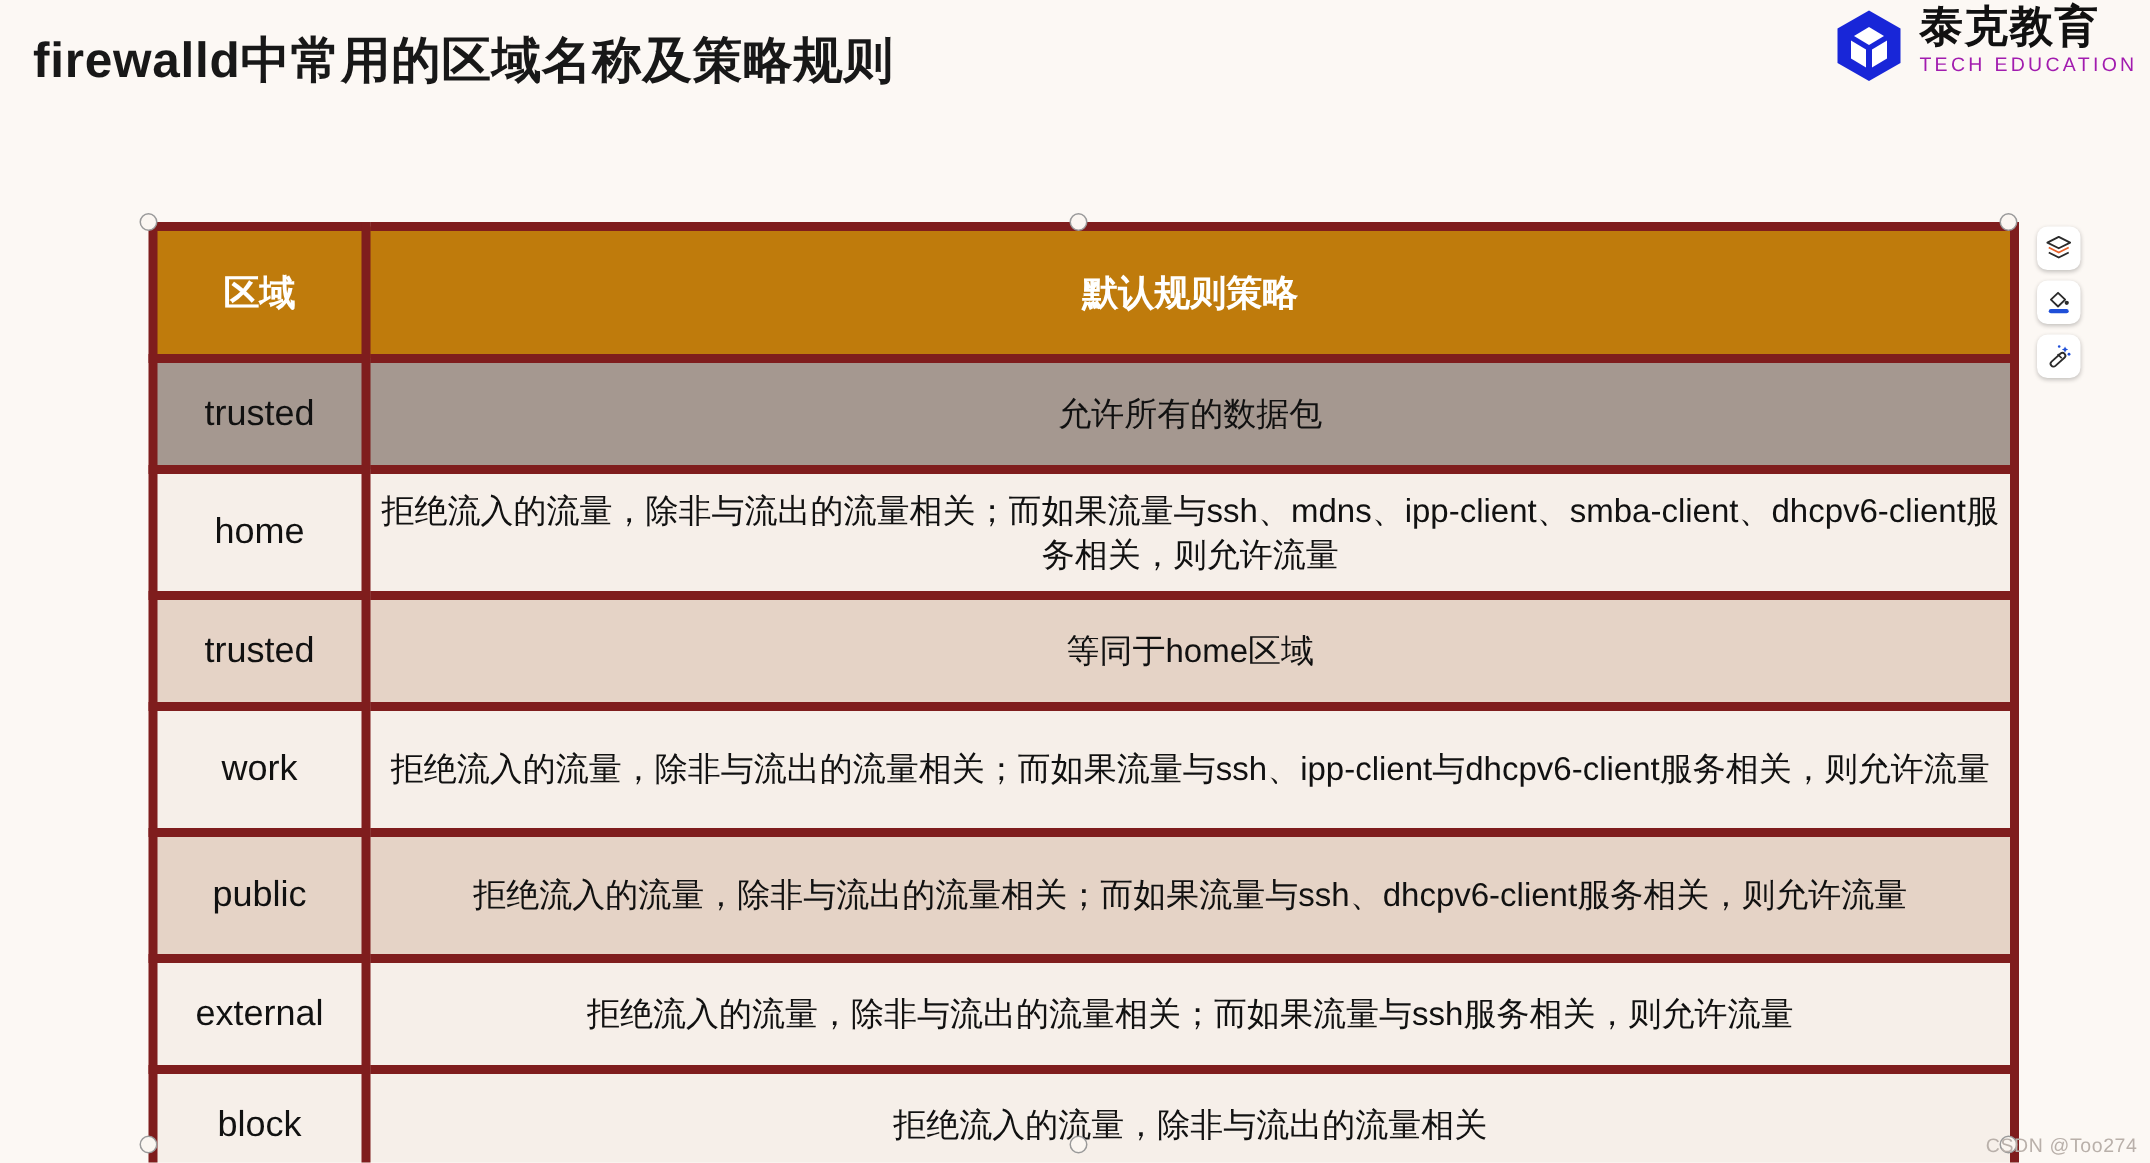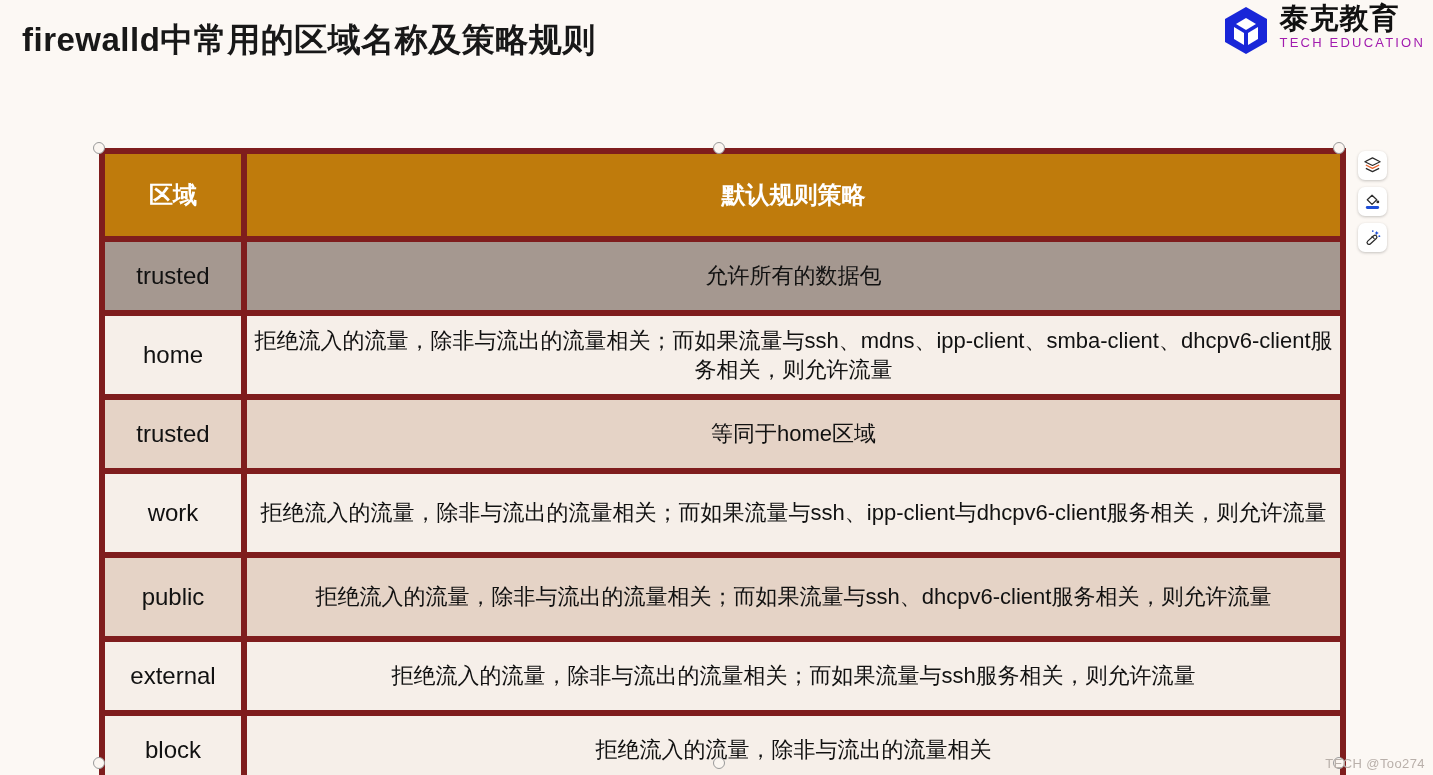--- a/index.html
+++ b/index.html
@@ -251,13 +251,13 @@
         <rect x="3.2" y="10.4" width="12.5" height="4" rx="2" transform="rotate(-42 9.5 12.4)" fill="none" stroke="#2b2b2b" stroke-width="1.3"></rect>
         <line x1="9.2" y1="8.5" x2="12.1" y2="11.4" stroke="#2b2b2b" stroke-width="1.2"></line>
         <path d="M14.4 3.1 l0.7 1.5 l1.5 0.7 l-1.5 0.7 l-0.7 1.5 l-0.7 -1.5 l-1.5 -0.7 l1.5 -0.7 Z" fill="#1F4FD8"></path>
         <circle cx="17.2" cy="8.6" r="1" fill="#1F4FD8"></circle>
         <circle cx="10.3" cy="3.2" r="0.9" fill="#1F4FD8"></circle>
       </svg>
     </span>
   </div>
 </div>
 
-<div id="watermark">TECH @Too274</div>
+<div id="watermark">CSDN @Too274</div>
 
 </body></html>

